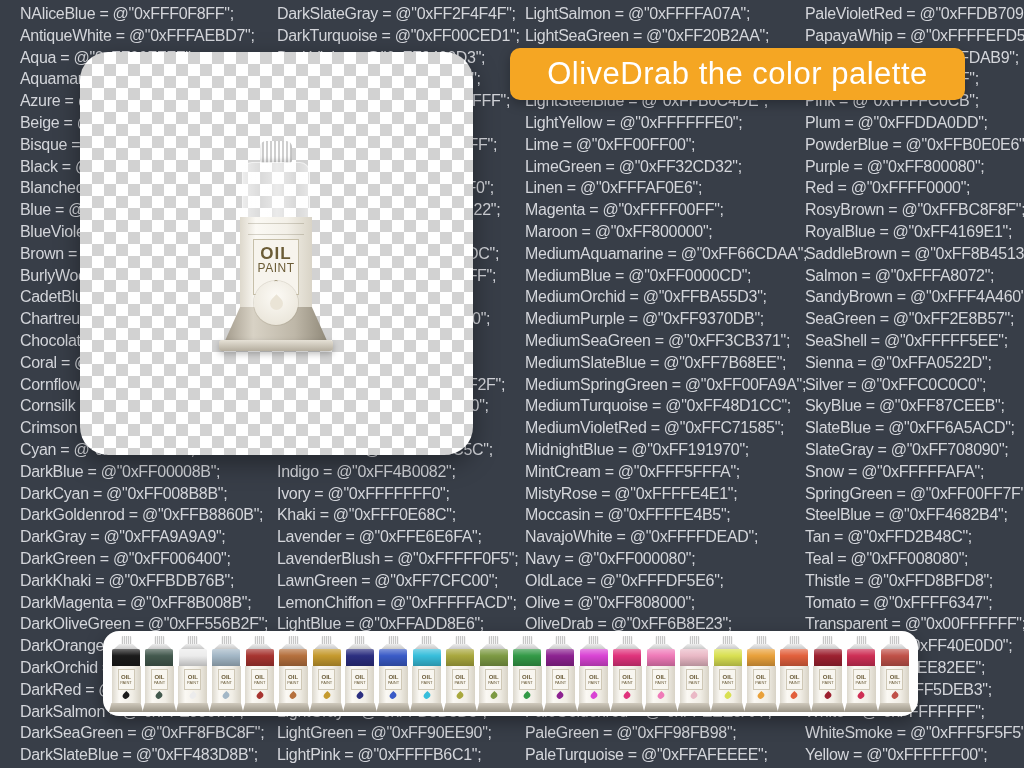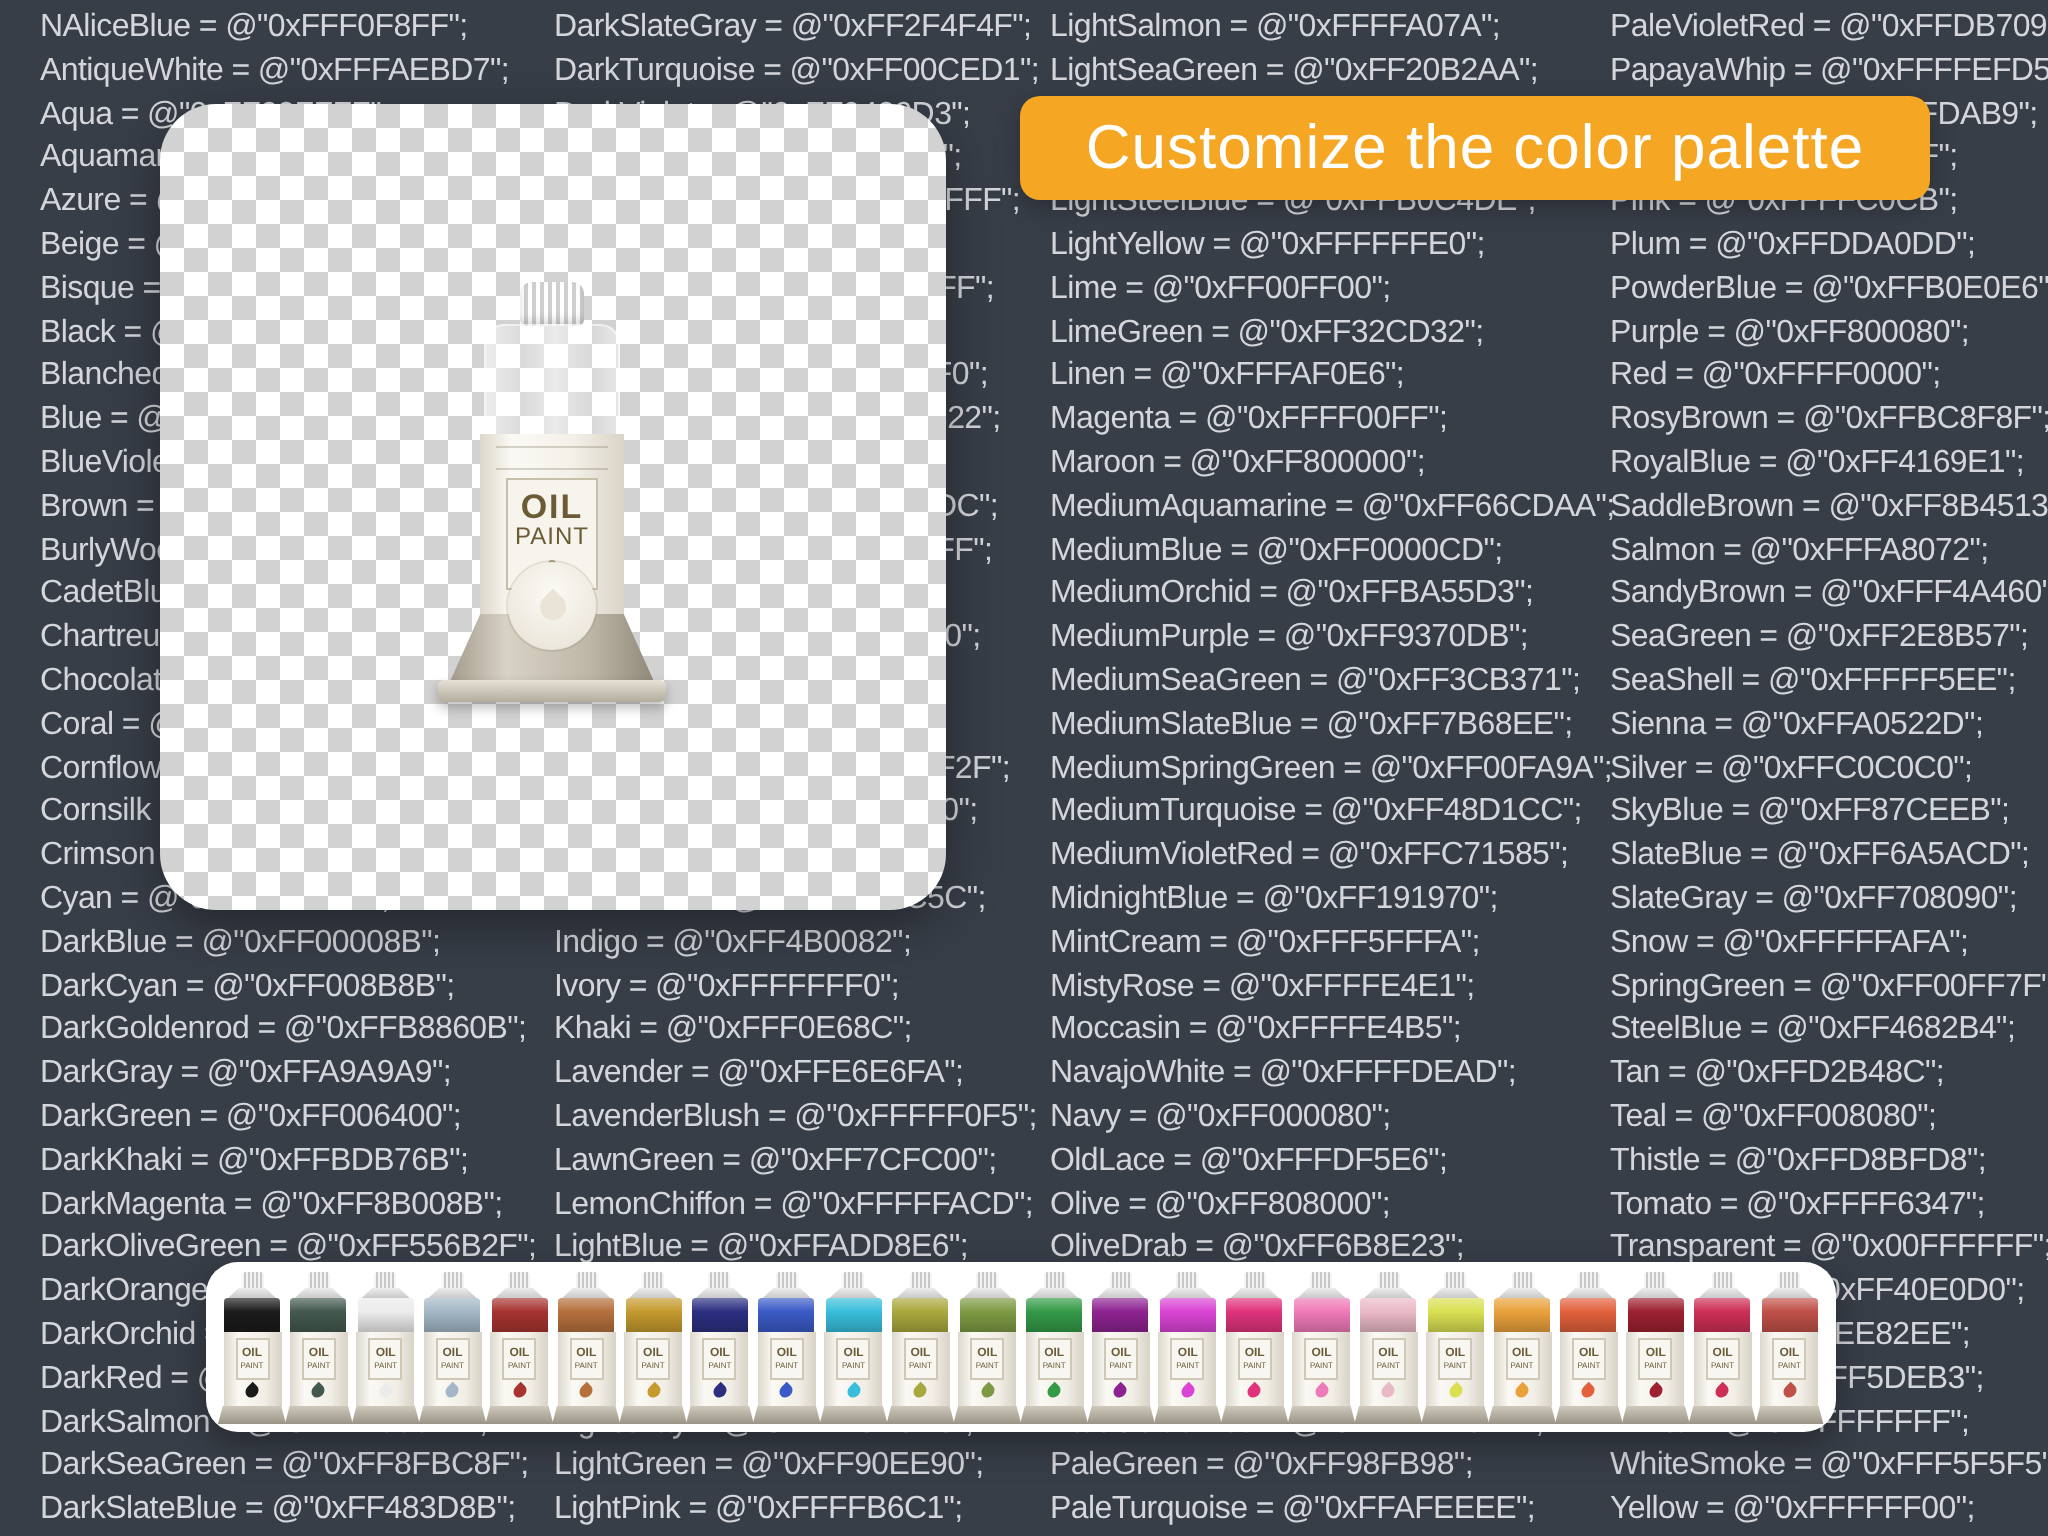--- a/index.html
+++ b/index.html
@@ -263,21 +263,21 @@
       </div>
       <div class="bt-emblem">
         <span class="bt-drop"></span>
       </div>
       <div class="bt-base"></div>
       <div class="bt-foot"></div>
     </div>
   </div>
 
   <div class="banner">
-    <span>Customize the color palette</span>
+    <span>OliveDrab the color palette</span>
   </div>
 
   <div class="strip">
       <div class="tube">
         <div class="t-cap"></div>
         <div class="t-shoulder"></div>
         <div class="t-band" style="background:#1b1b1b"></div>
         <div class="t-body">
           <div class="t-label">
             <b>OIL</b>

